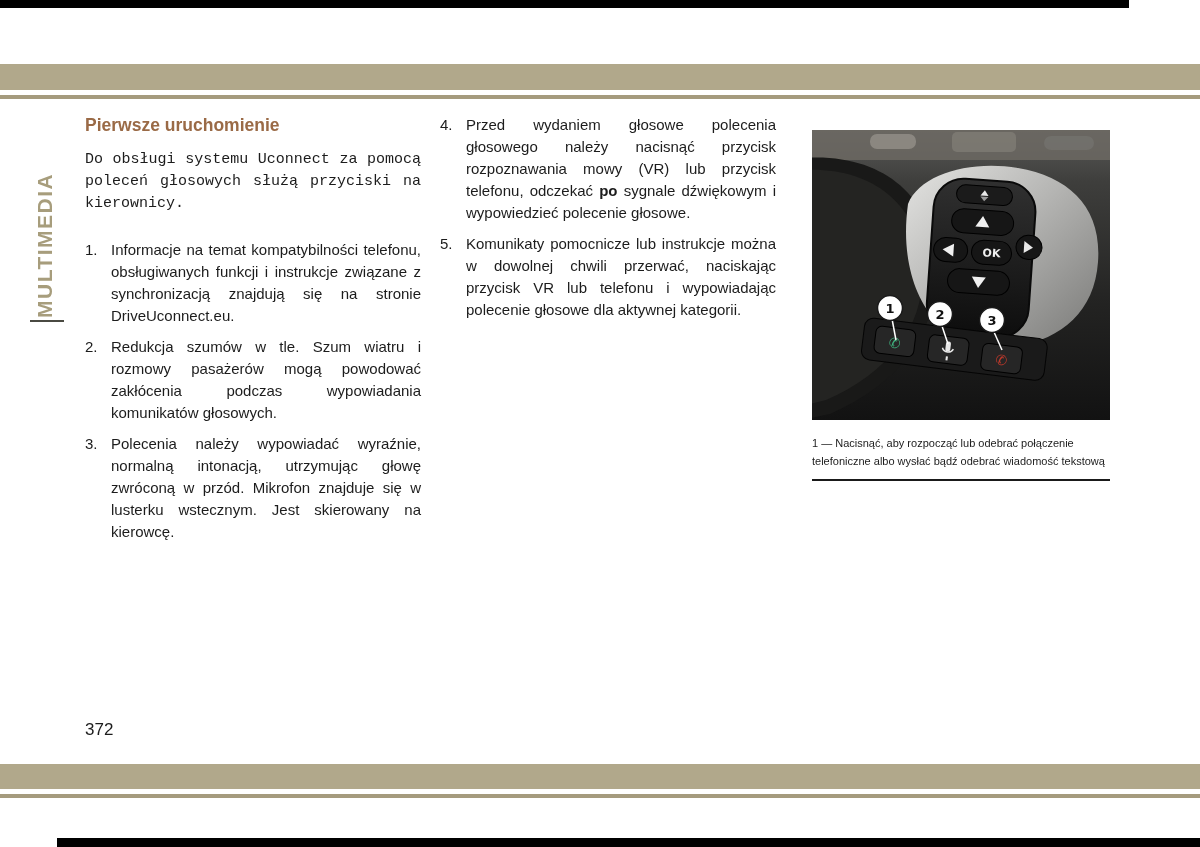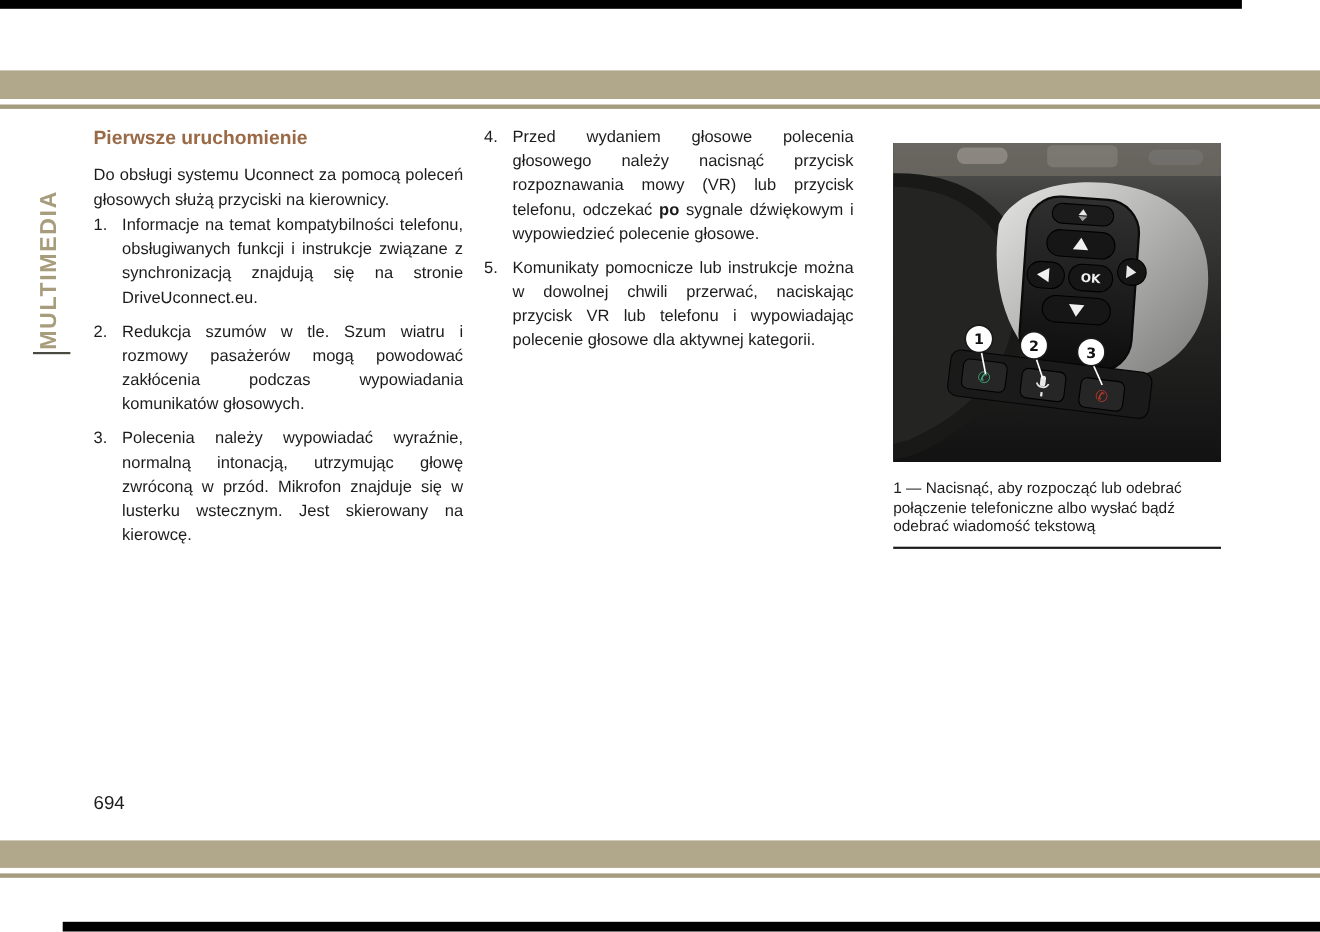--- a/index.html
+++ b/index.html
@@ -26,32 +26,32 @@
   }
   .sidebar-underline {
     position:absolute; left:30px; top:320px; width:34px; height:2px; background:#4a4a42;
   }
 
   
   .col { position:absolute; top:114px; width:336px; font-size:15px; line-height:22px; text-align:justify; }
   .col-1 { left:85px; }
   .col-2 { left:440px; }
   h2.section-heading { font-size:17.5px; line-height:22px; color:#9a6a46; font-weight:bold; margin-bottom:13px; text-align:left; }
-  p.intro { margin-bottom:1px; }
+  p.intro { margin-bottom:24px;font-family:Liberation Mono, monospace; }
   .li { display:flex; margin-bottom:9px; }
   .li .num { width:26px; flex:0 0 26px; }
   .li .txt { flex:1; }
   .li .txt b { font-weight:bold;margin-top:25px; }
 
   
   .figure-col { position:absolute; left:812px; top:130px; width:298px; }
   .photo { width:298px; height:290px; background:#222; }
   .photo svg { display:block; }
   figcaption { margin-top:13px; font-size:15.5px; font-weight:bold; line-height:20px; text-align:center; }
-  .notes { margin-top:15px; font-size:14px; line-height:17.5px; text-align:left;
+  .notes { margin-top:15px; font-size:11px; line-height:17.5px; text-align:left;
            border-bottom:2px solid #1a1a1a; padding-bottom:9px; }
   .notes p { margin:0; }
 
   
   .page-number { position:absolute; left:85px; top:720px; font-size:17px; }
 </style>
 </head>
 <body>
 
 <div class="bar black-top"></div>
@@ -170,13 +170,13 @@
         <circle cx="180" cy="190" r="12.5" fill="#ffffff" stroke="#1a1a1a" stroke-width="1.5"></circle>
         <text x="180" y="195" font-size="13" font-weight="bold" text-anchor="middle" fill="#111" font-family="DejaVu Sans, sans-serif">3</text>
       </g>
     </svg>
   </div>
   <div class="notes">
     <p>1 — Nacisnąć, aby rozpocząć lub odebrać połączenie telefoniczne albo wysłać bądź odebrać wiadomość tekstową</p>
   </div>
 </figure>
 
-<div class="page-number">694</div>
+<div class="page-number">372</div>
 
 </body></html>

